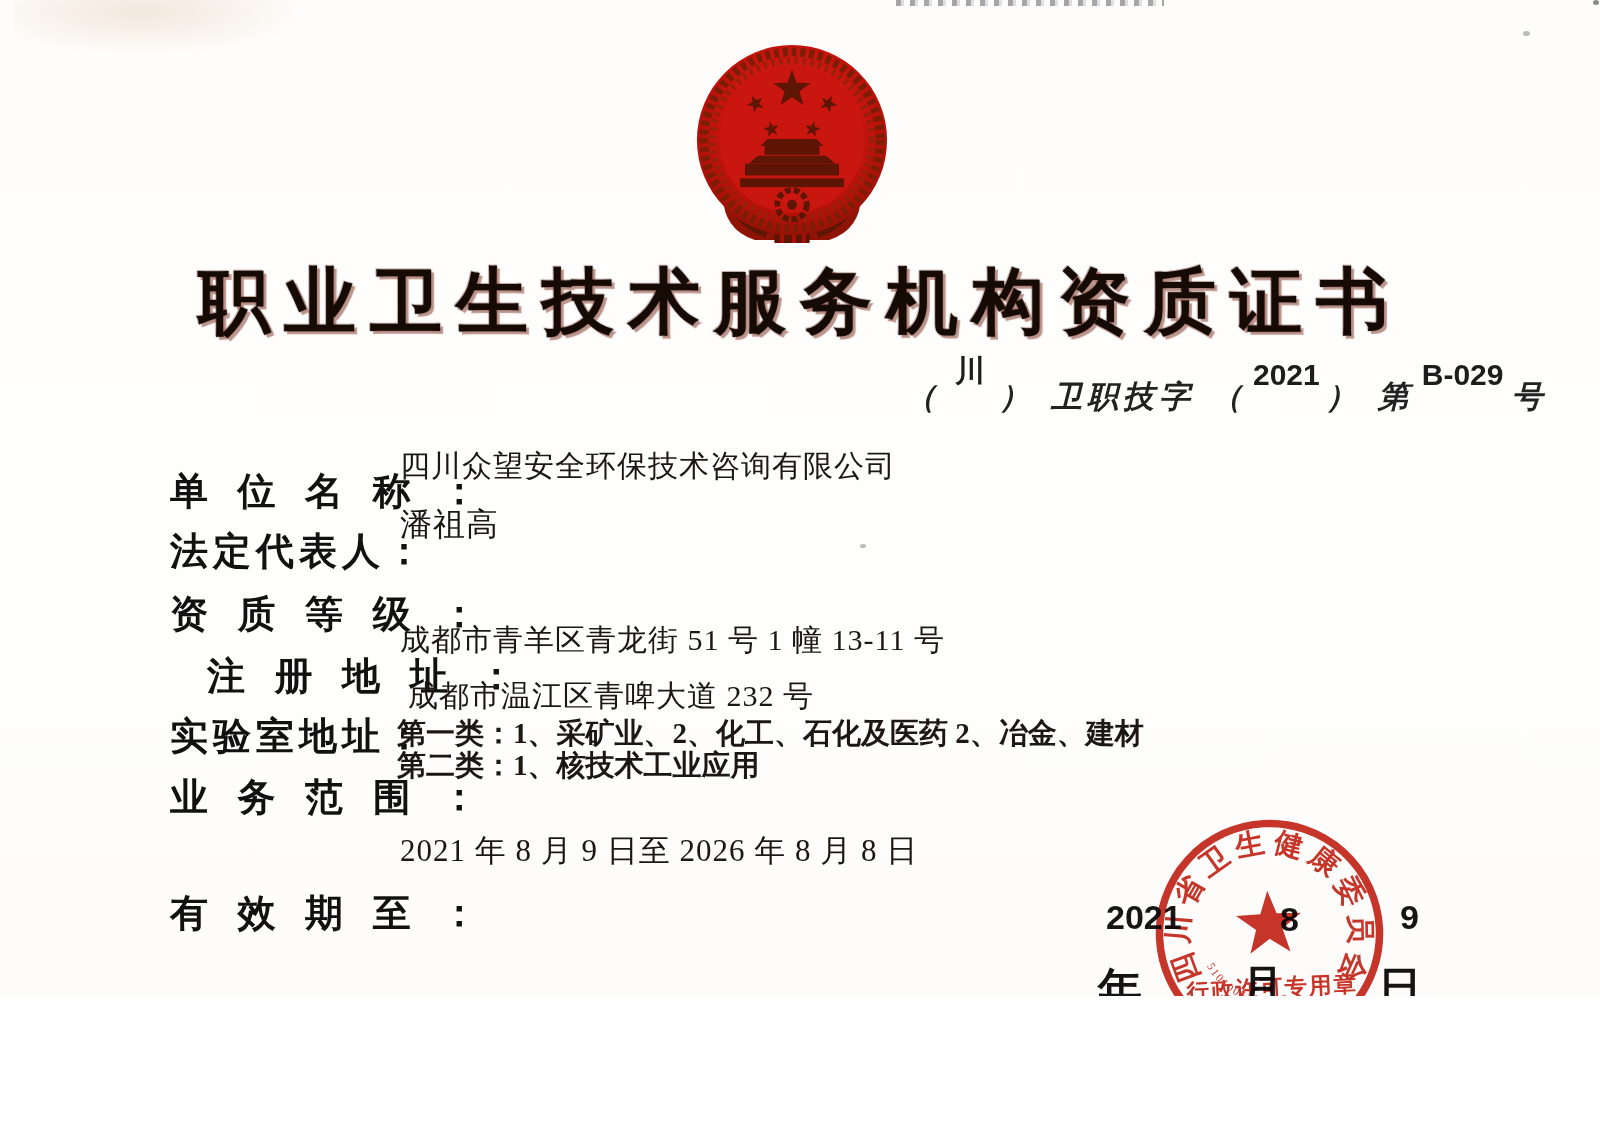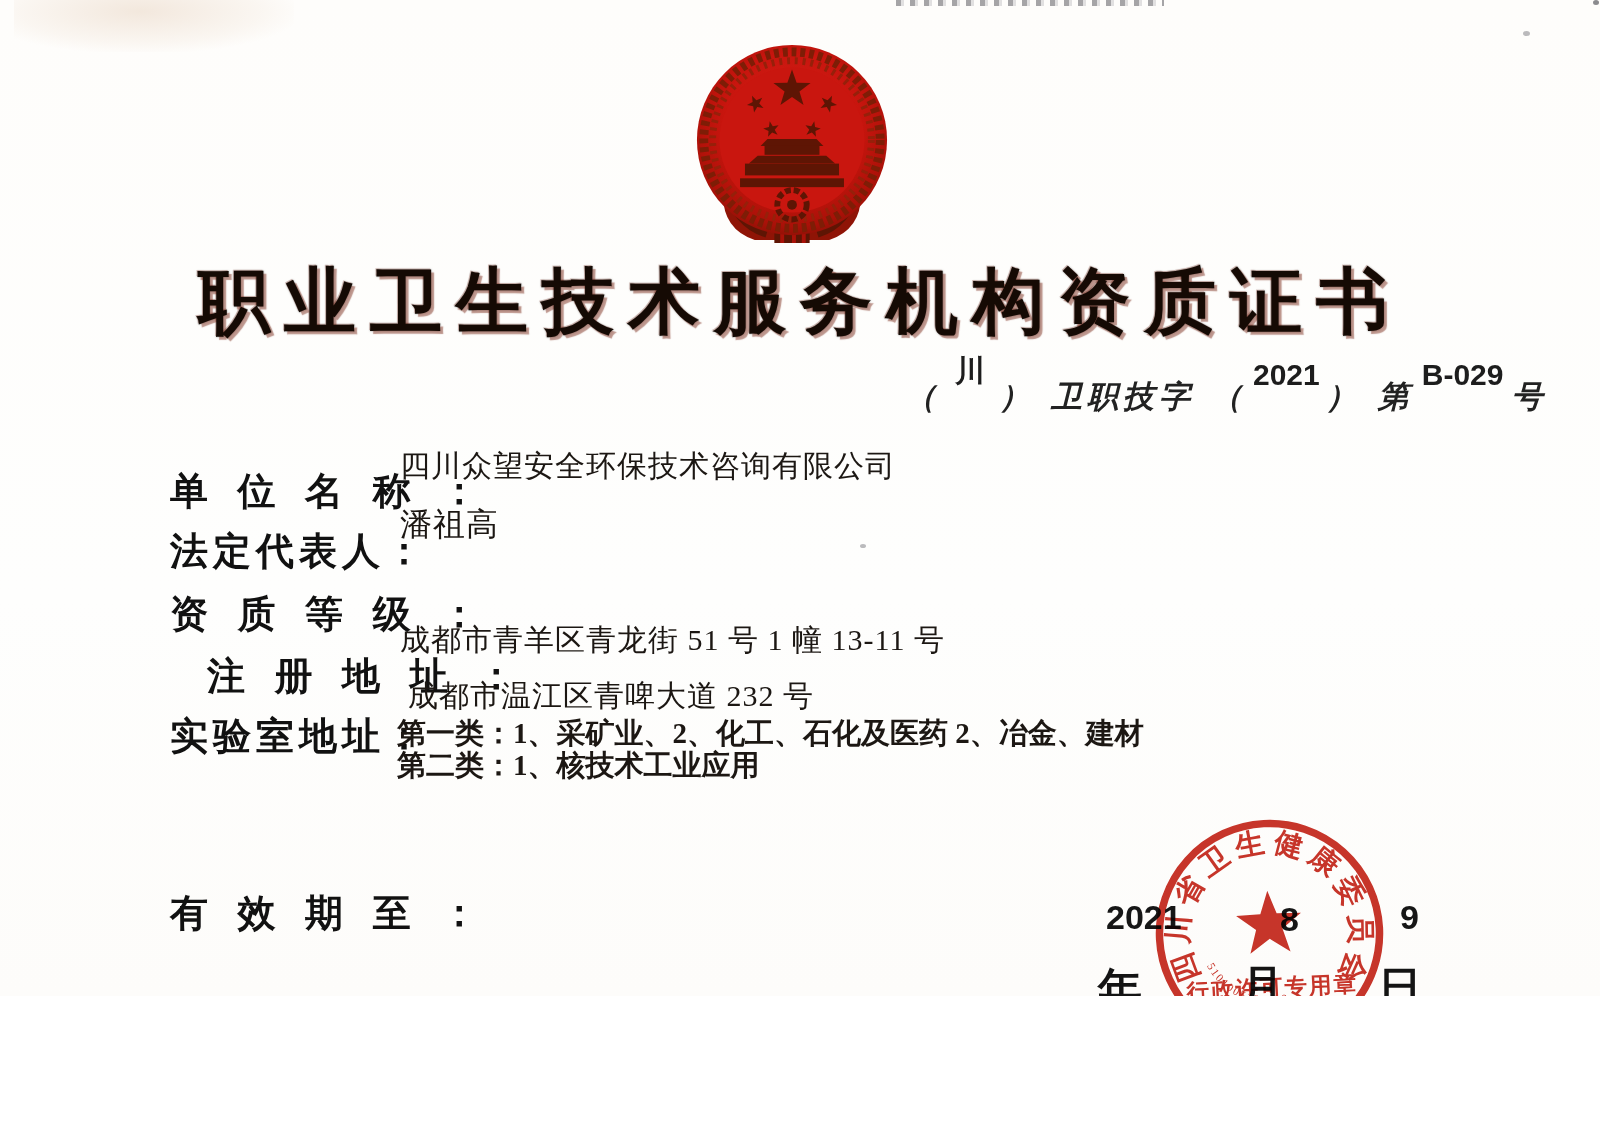--- a/index.html
+++ b/index.html
@@ -132,33 +132,35 @@
 
   <div class="certno">
     <span class="kai">（</span><span class="raised prov">川</span><span class="kai">）</span><span class="gap"></span><span class="kai">卫职技字</span><span class="gap"></span><span class="kai">（</span><span class="raised yr">2021</span><span class="kai">）</span><span class="gap"></span><span class="kai">第</span><span class="raised serial">B-029</span><span class="kai">号</span>
   </div>
 
   <div class="flabel" style="top:466px;">单 位 名 称 ：</div>
   <div class="flabel" style="top:526px;">法定代表人：</div>
   <div class="flabel" style="top:589px;">资 质 等 级 ：</div>
   <div class="flabel" style="top:651px;margin-left:37px;">注 册 地 址 ：</div>
   <div class="flabel" style="top:711px;">实验室地址：</div>
+  <div class="flabel" style="top:772px;">业 务 范 围 ：</div>
   <div class="flabel" style="top:888px;">有 效 期 至 ：</div>
 
   <div class="fvalue" style="left:400px;top:446px;">四川众望安全环保技术咨询有限公司</div>
   <div class="fvalue" style="left:400px;top:503px;font-size:32px;">潘祖高</div>
   <div class="fvalue" style="left:400px;top:589px;"></div>
   <div class="fvalue" style="left:400px;top:620px;">成都市青羊区青龙街 51 号 1 幢 13-11 号</div>
   <div class="fvalue" style="left:408px;top:676px;">成都市温江区青啤大道 232 号</div>
 
   <div class="scope-lines" style="position:absolute;left:397px;top:717px;">
     <div>第一类：1、采矿业、2、化工、石化及医药 2、冶金、建材</div>
     <div>第二类：1、核技术工业应用</div>
   </div>
 
+  <div class="fvalue validity" style="left:400px;top:830px;">2021 年 8 月 9 日至 2026 年 8 月 8 日</div>
 
   <div class="date-num" style="left:1106px;top:898px;">2021</div>
   <div class="date-num" style="left:1280px;top:900px;">8</div>
   <div class="date-num" style="left:1400px;top:898px;">9</div>
   <div class="date-char" style="left:1098px;top:960px;">年</div>
   <div class="date-char" style="left:1240px;top:957px;">月</div>
   <div class="date-char" style="left:1378px;top:959px;">日</div>
 
   <svg class="seal" viewBox="0 0 220 220" width="235" height="235" xmlns="http://www.w3.org/2000/svg" xmlns:xlink="http://www.w3.org/1999/xlink">
     <defs>

